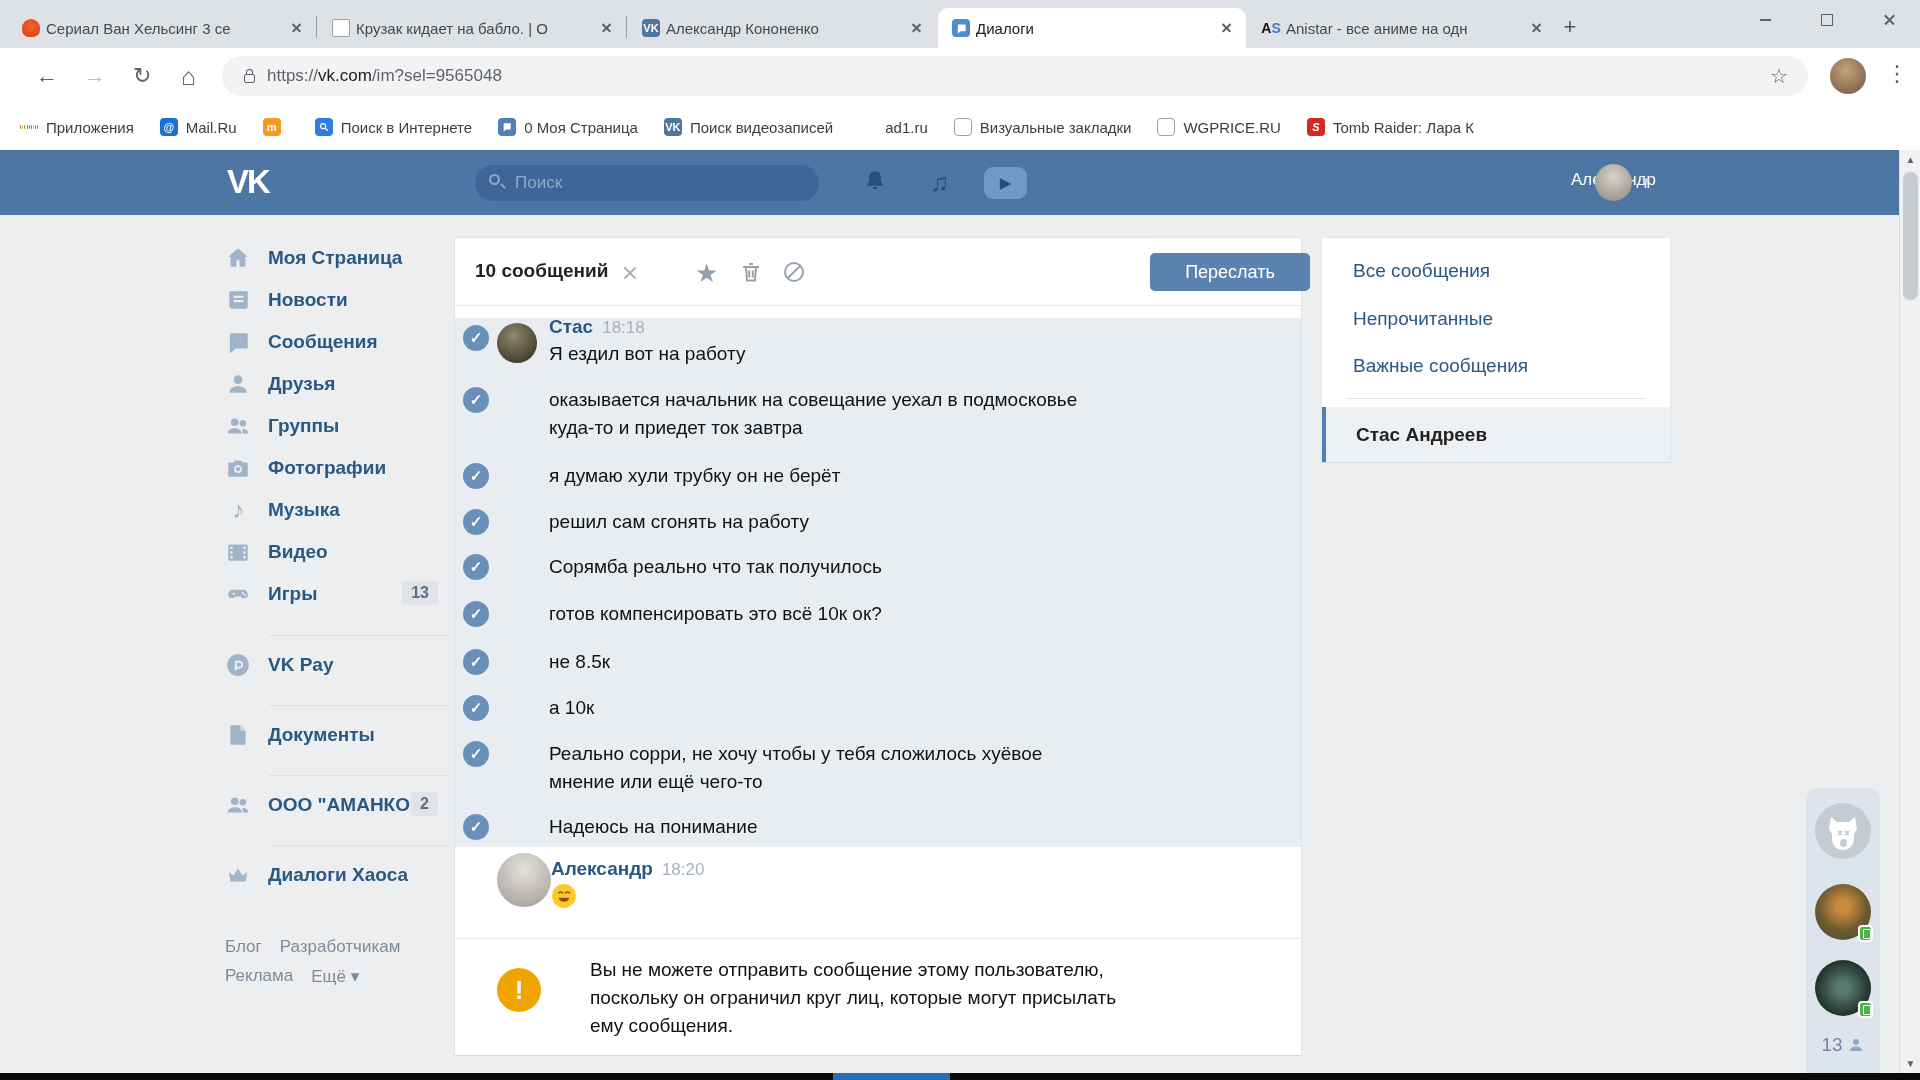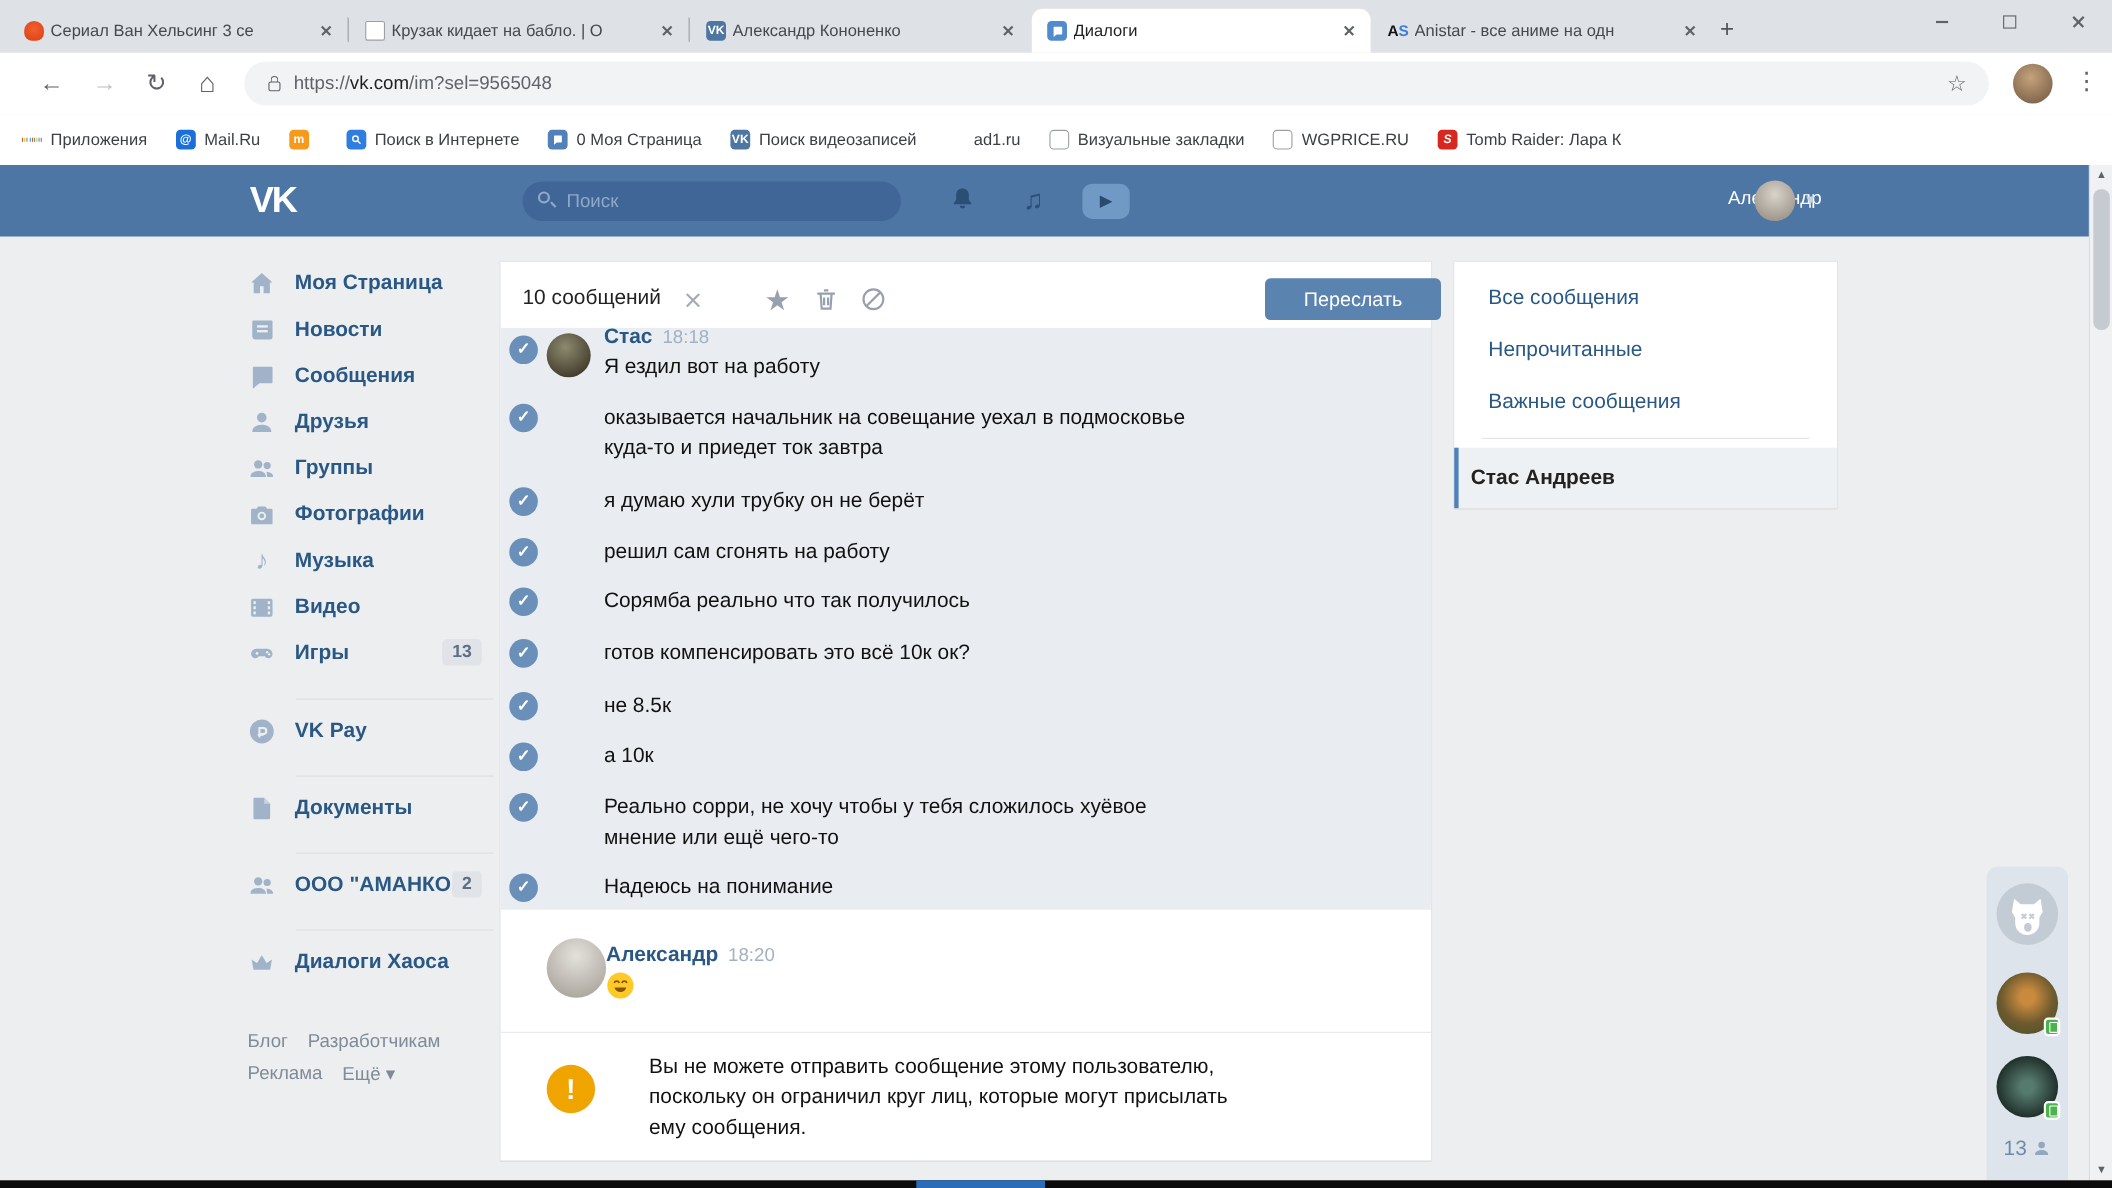--- a/index.html
+++ b/index.html
@@ -83,28 +83,28 @@
   .srow .sic { width:26px; height:26px; margin-right:17px; flex:none; color:#a0b3c8; text-align:center; }
   .sic svg { width:26px; height:26px; fill:#a0b3c8; }
   .g-note::before { content:"♪"; font-size:24px; line-height:26px; }
   .sbadge { position:absolute; right:13px; top:8px; background:#e0e3e8; border-radius:4px; color:#5d6e84; font-size:16px; padding:3px 9px; }
   .sdiv { position:absolute; left:44px; right:2px; height:1px; background:#dcdee3; }
   .sfoot { position:absolute; left:0; display:flex; gap:18px; color:#7f8b99; font-size:17px; }
 
   
   .chatpanel { position:absolute; left:455px; top:238px; width:846px; height:817px; background:#fff; box-shadow:0 1px 0 #d7d8db, 0 0 0 1px #e3e4e8; }
   .ctoolbar { position:absolute; left:0; top:0; width:100%; height:68px; border-bottom:1px solid #e7e8ec; }
-  .selcount { position:absolute; left:20px; top:22px; font-size:19px; font-weight:normal; color:#222; }
+  .selcount { position:absolute; left:20px; top:22px; font-size:19px; font-weight:bold; color:#222; }
   .deselect { position:absolute; left:165px; top:25px; width:20px; height:20px; }
   .deselect::before,.deselect::after { content:""; position:absolute; left:2px; top:9px; width:16px; height:2px; background:#a5abb5; }
   .deselect::before{transform:rotate(45deg);} .deselect::after{transform:rotate(-45deg);}
   .ctool { position:absolute; top:20px; color:#97a1ad; }
   .g-star::before { content:"★"; font-size:26px; }
   .vbtn { position:absolute; top:15px; height:38px; background:#5b83b0; border:none; border-radius:5px; color:#fff; font-size:18px; font-family:"Liberation Sans",sans-serif; }
-  .messages { position:absolute; left:0; top:60px; width:100%; height:529px; background:#e9edf2; }
+  .messages { position:absolute; left:0; top:80px; width:100%; height:529px; background:#e9edf2; }
   .mrow { position:absolute; left:0; width:100%; }
   .mcheck { position:absolute; left:8px; width:26px; height:26px; border-radius:50%; background:#6a90ba; color:#fff; text-align:center; }
   .g-check::before { content:"✓"; font-size:15px; line-height:26px; font-weight:bold; }
   .mava { position:absolute; left:42px; width:40px; height:40px; border-radius:50%; background:radial-gradient(circle at 42% 32%, #8d8a6e, #463f30 75%); }
   .mname { position:absolute; left:94px; font-size:19px; font-weight:bold; color:#2a5885; }
   .mtime { font-weight:normal; color:#a3b2c2; font-size:17px; margin-left:9px; }
   .mtext { position:absolute; left:94px; right:30px; font-size:19px; color:#111; line-height:28px; white-space:pre-line; }
   .replyava { position:absolute; left:42px; top:615px; width:54px; height:54px; border-radius:50%; background:radial-gradient(circle at 50% 30%, #e4e1dc, #a09a91); }
   .rname { position:absolute; left:96px; top:620px; font-size:19px; font-weight:bold; color:#2a5885; }
   .emoji { position:absolute; left:96px; top:645px; width:26px; height:26px; }
@@ -114,21 +114,21 @@
   .cdivider { position:absolute; left:0; top:700px; width:100%; height:1px; background:#e7e8ec; }
   .warnicon { position:absolute; left:42px; top:730px; width:44px; height:44px; border-radius:50%; background:#f0a400; color:#fff; text-align:center; font-size:26px; font-weight:bold; line-height:44px; }
   .g-bang::before { content:"!"; }
   .warntext { position:absolute; left:135px; top:718px; font-size:19px; color:#111; line-height:28px; white-space:pre-line; }
 
   
   .rightpanel { position:absolute; left:1322px; top:238px; width:348px; height:224px; background:#fff; box-shadow:0 1px 0 #d7d8db, 0 0 0 1px #e3e4e8; }
   .rlink { position:absolute; left:31px; font-size:19px; color:#2a5885; }
   .rdiv { position:absolute; left:25px; right:25px; top:160px; height:1px; background:#e1e3e6; }
   .ractive { position:absolute; left:0; top:169px; width:100%; height:55px; background:#eef1f4; border-left:4px solid #5181b8; display:flex; align-items:center; }
-  .ractive span { margin-left:11px; font-size:19px; font-weight:bold; color:#222; }
+  .ractive span { margin-left:30px; font-size:19px; font-weight:bold; color:#222; }
 
   
   .widget { position:absolute; left:1806px; top:788px; width:74px; height:285px; background:#dde4eb; border-radius:10px 10px 0 0; }
   .wava { position:absolute; left:9px; width:56px; height:56px; border-radius:50%; }
   .wava.dog { background:#c3cbd4; }
   .wava.girl { background:radial-gradient(circle at 50% 40%, #c98a3e 15%, #6e5a2e 55%, #44502a); }
   .wava.eye { background:radial-gradient(circle at 50% 50%, #567a6e 15%, #1c2a26 75%); }
   .wbadge { position:absolute; right:-2px; bottom:-2px; width:15px; height:17px; background:#4bb34b; border:2px solid #fff; border-radius:4px; }
   .wbadge::after { content:""; position:absolute; left:2.5px; top:2px; width:6px; height:8px; border:1.5px solid #fff; border-radius:1px; }
   .wcount { position:absolute; left:0; top:246px; width:100%; text-align:center; color:#7189a7; font-size:19px; }

